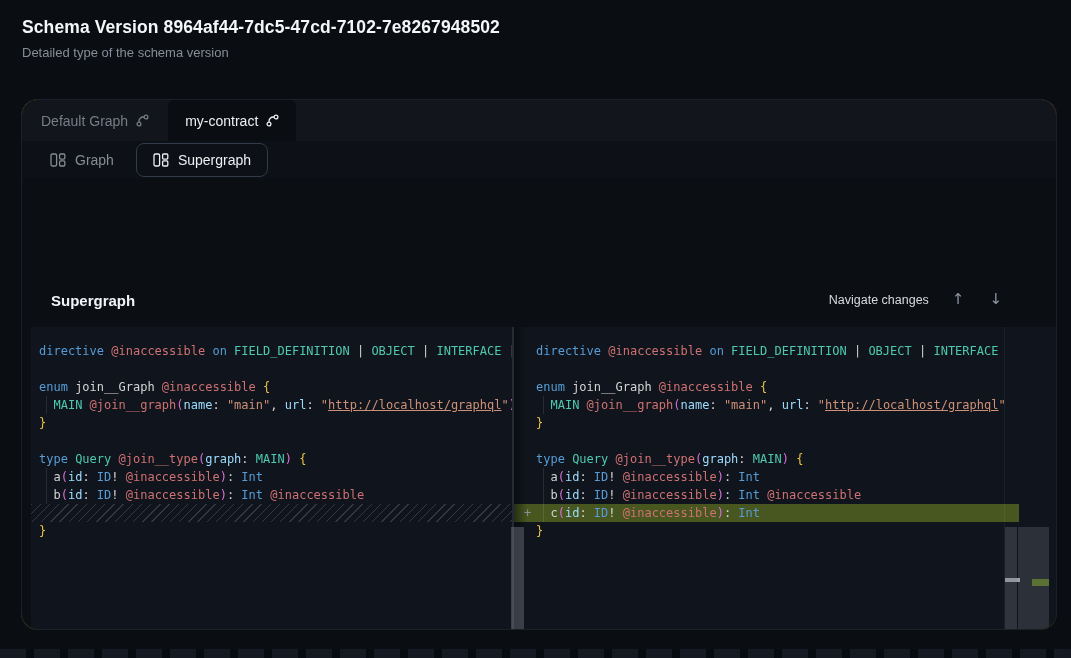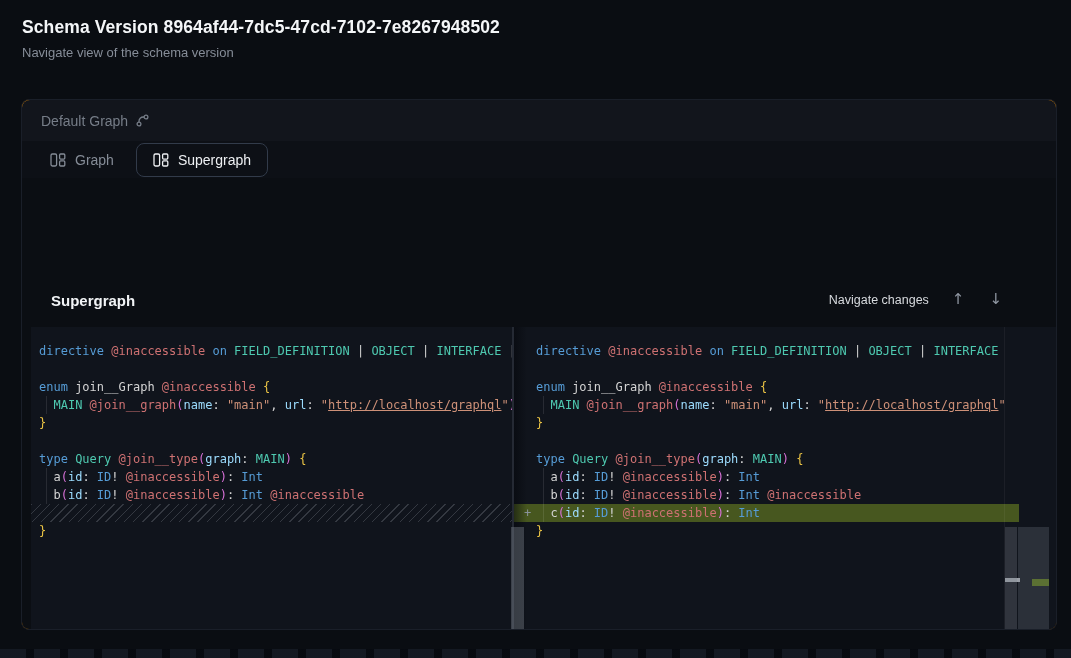--- a/index.html
+++ b/index.html
@@ -16,21 +16,21 @@
     position:absolute; left:22px; top:17px;
     font-size:17.5px; font-weight:700; color:#f4f6f8; letter-spacing:.1px;
   }
   .page-subtitle {
     position:absolute; left:22px; top:45px;
     font-size:13px; color:#868d98;
   }
   
   .card {
     position:absolute; left:21px; top:99px; width:1036px; height:531px;
-    background:#a16207; border:1px solid #1a1f29; border-radius:8px;
+    background:#a16207; border:1px solid #1a1f29; border-radius:16px;
     overflow:hidden;
   }
   .tabbar {
     position:absolute; left:0; top:0; right:0; height:41px;
     background:#12151c; display:flex; align-items:stretch;
     border-radius:8px 8px 0 0;
   }
   .tab {
     display:flex; align-items:center; gap:8px; padding:0 19px;
     font-size:14px; color:#767d88; cursor:pointer; white-space:nowrap;
@@ -107,27 +107,37 @@
     background:repeating-linear-gradient(90deg, #161b25 0 26px, #070a10 26px 34px);
     opacity:.85;
   }
   .icon { display:inline-flex; flex:none; }
   svg { display:block; }
 </style>
 </head>
 <body>
 
 <div class="page-title">Schema Version 8964af44-7dc5-47cd-7102-7e8267948502</div>
-<div class="page-subtitle">Navigate view of the schema version</div>
+<div class="page-subtitle">Detailed type of the schema version</div>
 
 <div class="card">
 
   <div class="tabbar">
     <div class="tab">
       <span>Default Graph</span>
+      <span class="icon">
+        <svg width="13" height="13" viewBox="0 0 13 13" fill="none" stroke="currentColor" stroke-width="1.3">
+          <circle cx="3" cy="10" r="1.9"></circle>
+            <circle cx="10" cy="3" r="1.9"></circle>
+          <path d="M3 8V7.2A4.2 4.2 0 0 1 7.2 3H8"></path>
+        </svg>
+      </span>
+    </div>
+    <div class="tab active">
+      <span>my-contract</span>
       <span class="icon">
         <svg width="13" height="13" viewBox="0 0 13 13" fill="none" stroke="currentColor" stroke-width="1.3">
           <circle cx="3" cy="10" r="1.9"></circle>
             <circle cx="10" cy="3" r="1.9"></circle>
           <path d="M3 8V7.2A4.2 4.2 0 0 1 7.2 3H8"></path>
         </svg>
       </span>
     </div>
   </div>
 

